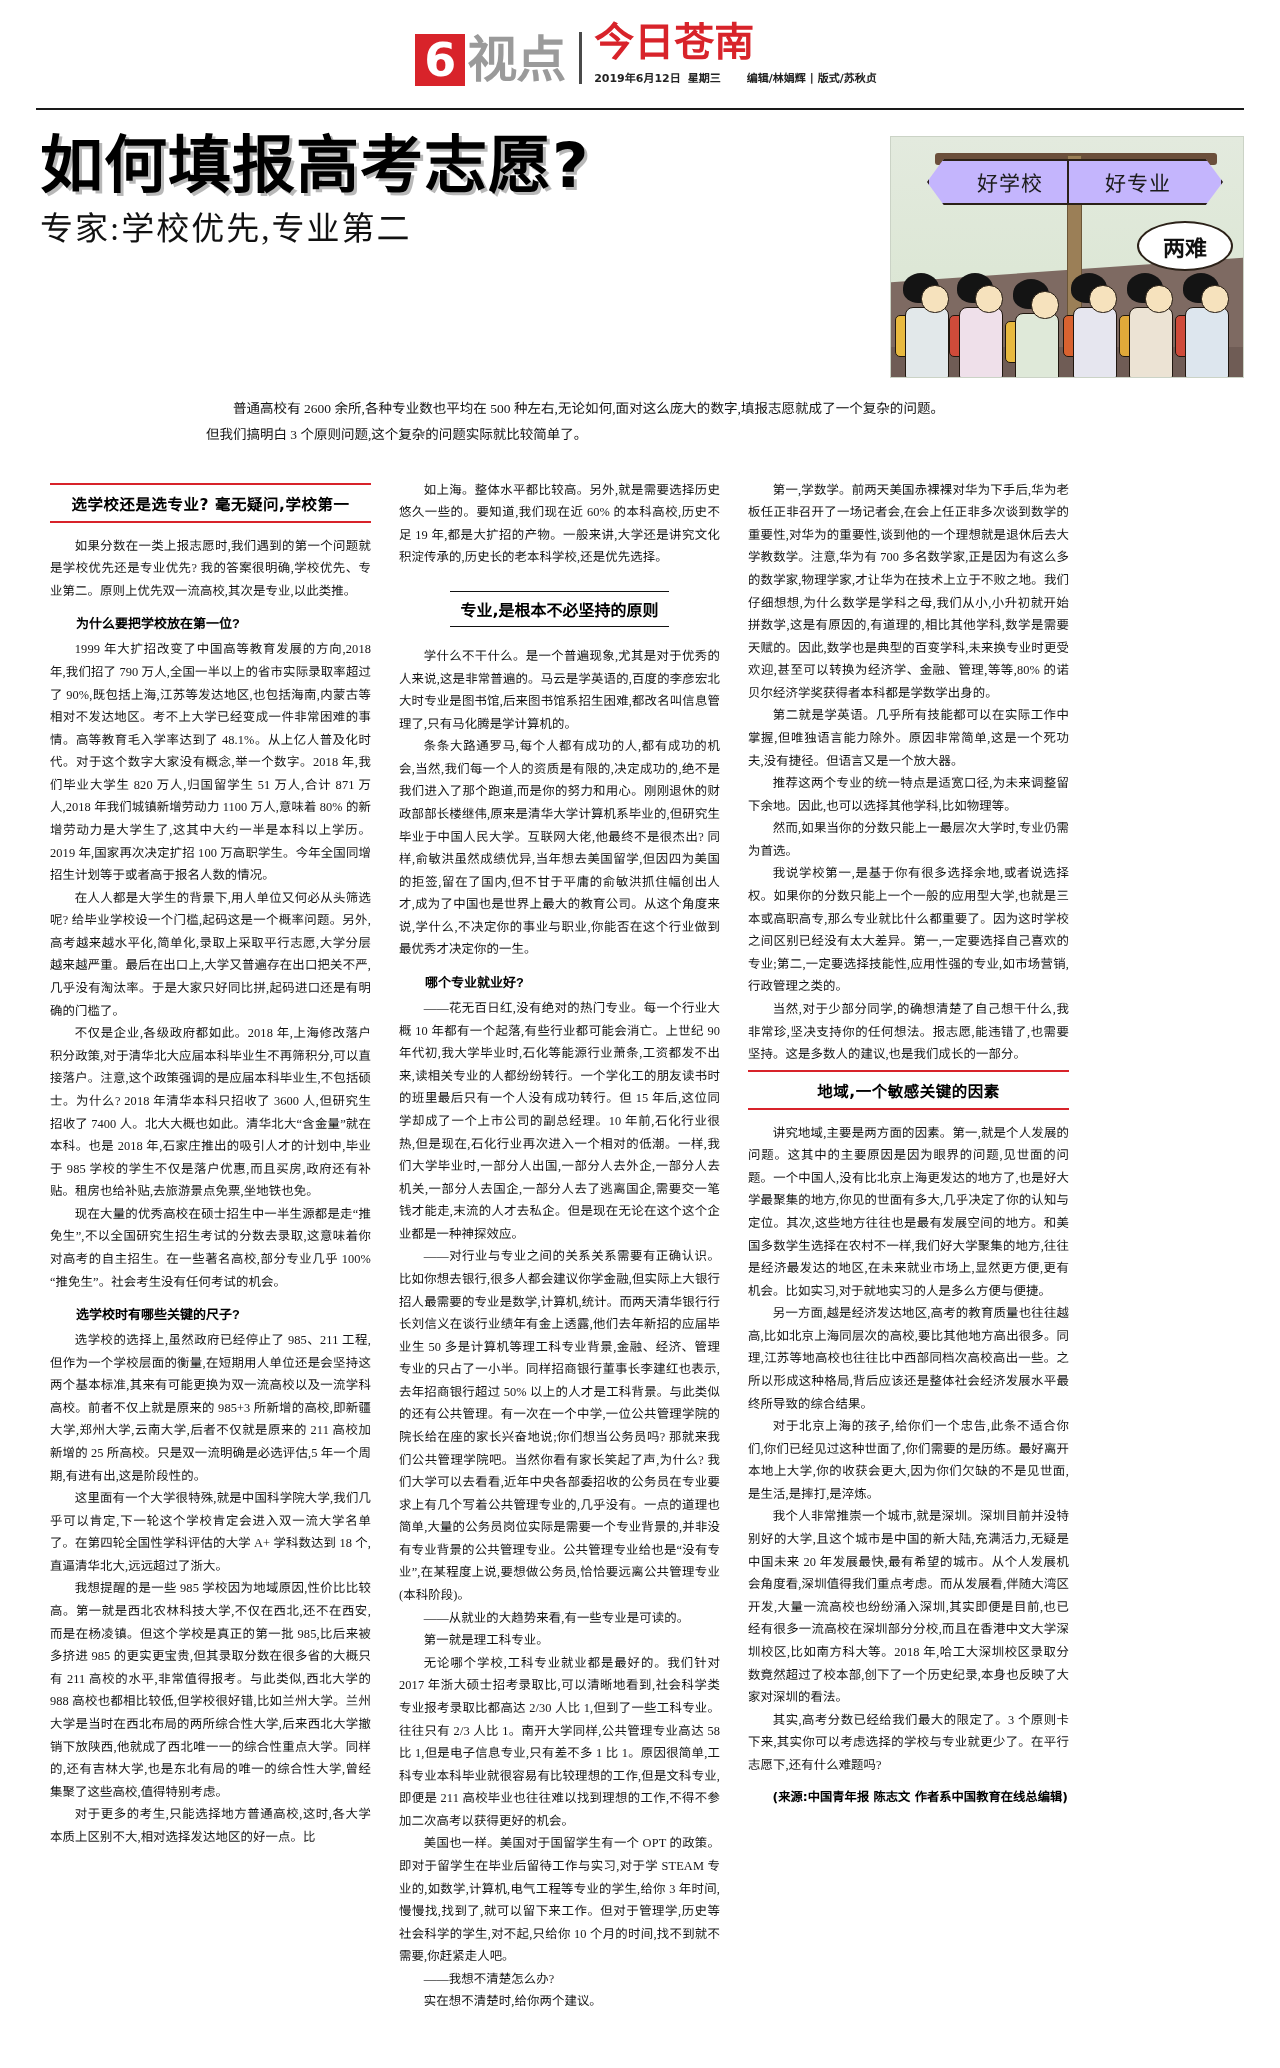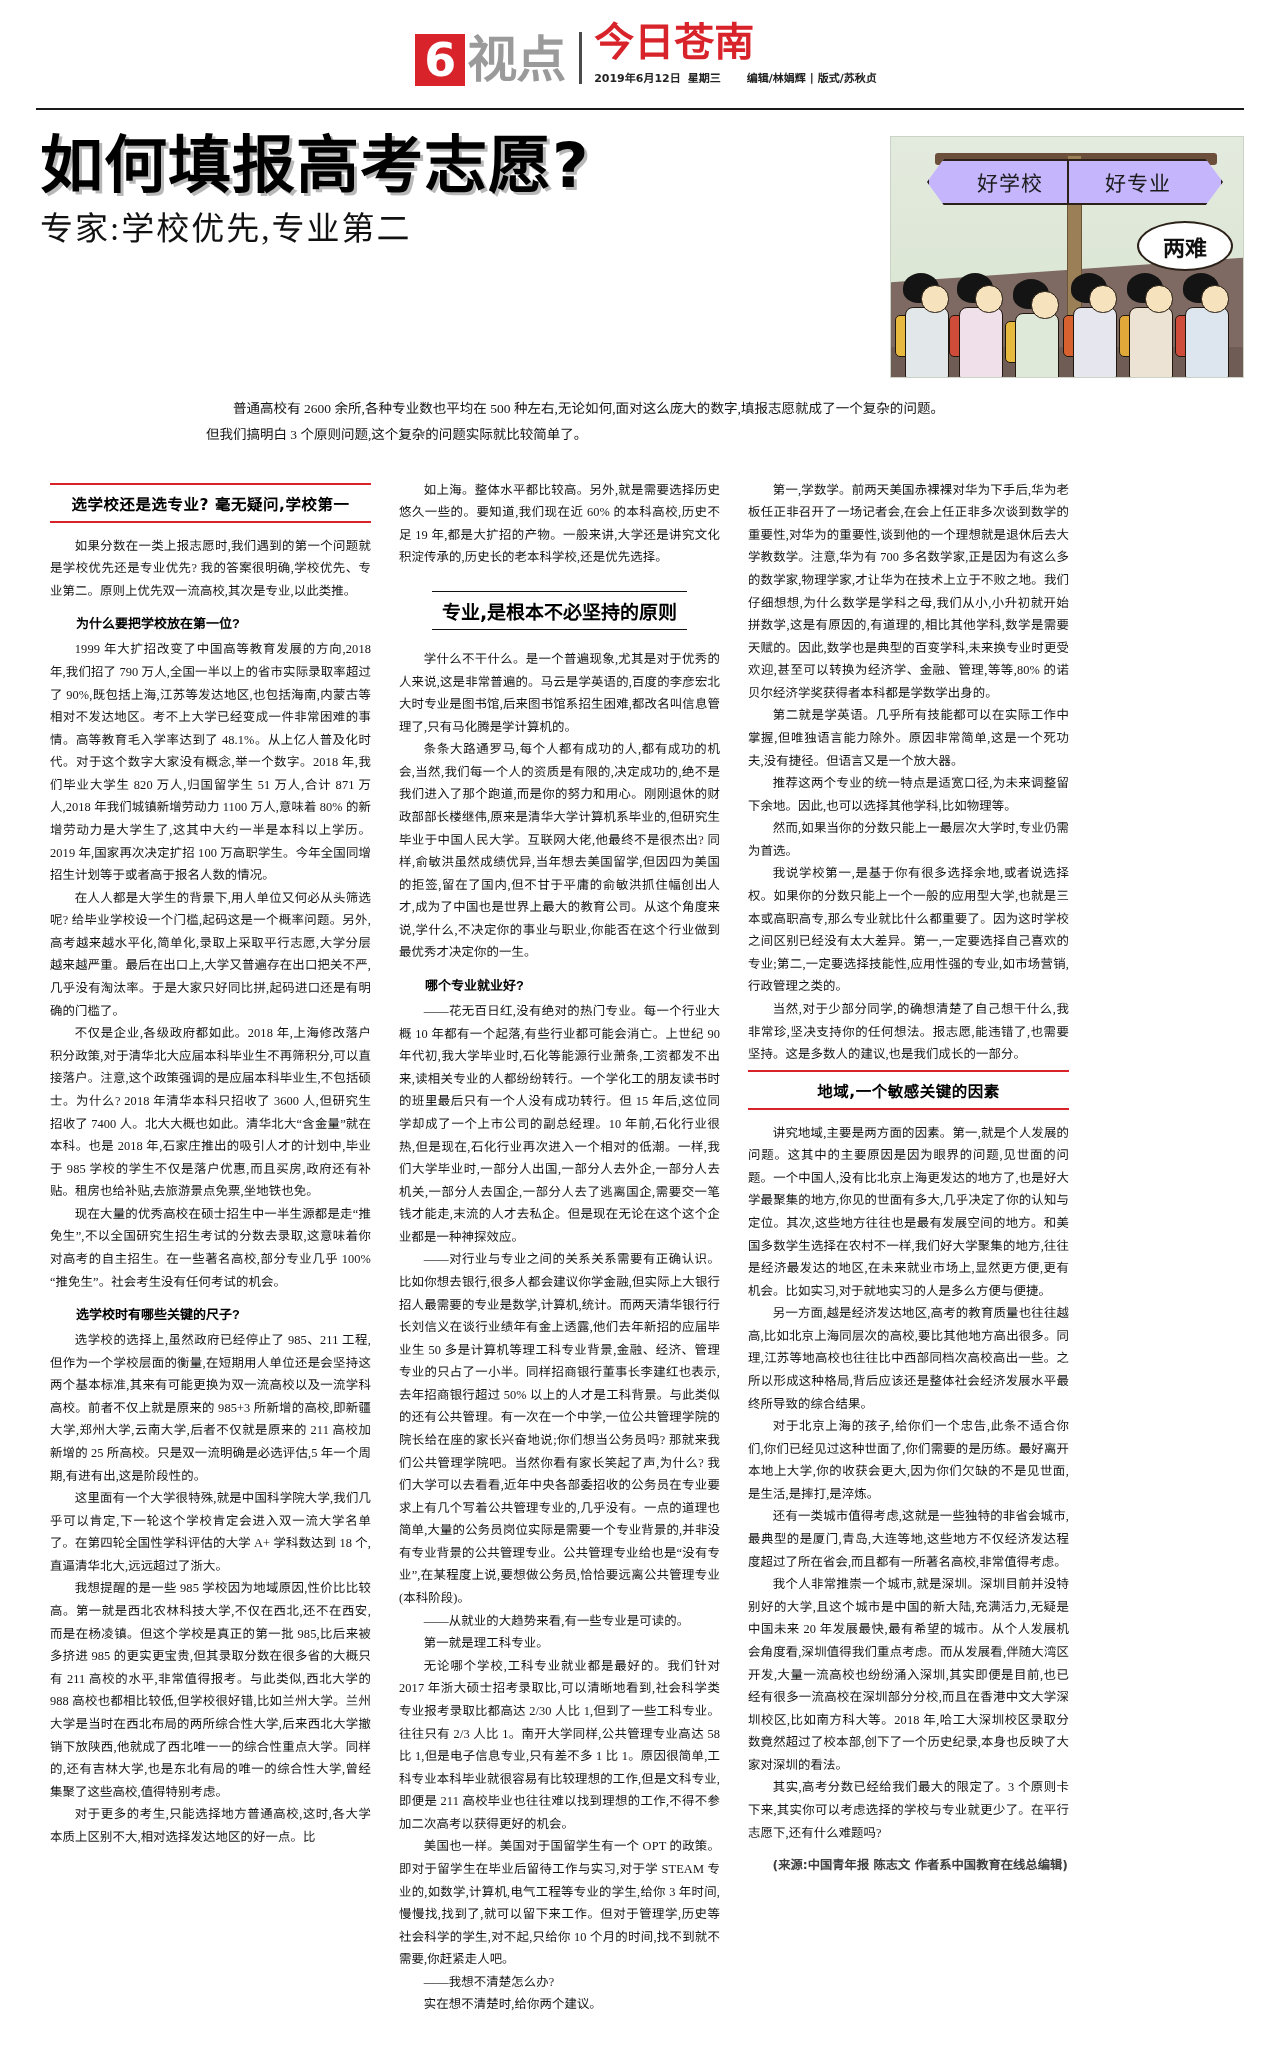--- a/index.html
+++ b/index.html
@@ -356,37 +356,37 @@
   }
 
   .banner2 {
     margin: 16px 0 12px 0;
     text-align: center;
     padding: 6px 0;
   }
   .banner2 .btxt {
     font-family: "DejaVu Sans", sans-serif;
     font-weight: bold;
-    font-size: 19px;
+    font-size: 16px;
     color: #000;
     display: inline-block;
     border-top: 1.5px solid #111;
     border-bottom: 1.5px solid #111;
     padding: 5px 10px;
   }
 
   .source {
     font-family: "DejaVu Sans", sans-serif;
     font-size: 12.3px;
     line-height: 1.8;
     text-align: justify;
     text-indent: 2em;
     margin-top: 10px;
     font-weight: bold;
-    color: #404040;
+    color: #000000;
   }
 </style>
 </head>
 <body>
 
 <div class="page">
 
   <div class="masthead">
     <div class="masthead-inner">
       <div class="brand-block">
@@ -514,20 +514,19 @@
       <p class="bp">推荐这两个专业的统一特点是适宽口径,为未来调整留下余地。因此,也可以选择其他学科,比如物理等。</p>
       <p class="bp">然而,如果当你的分数只能上一最层次大学时,专业仍需为首选。</p>
       <p class="bp">我说学校第一,是基于你有很多选择余地,或者说选择权。如果你的分数只能上一个一般的应用型大学,也就是三本或高职高专,那么专业就比什么都重要了。因为这时学校之间区别已经没有太大差异。第一,一定要选择自己喜欢的专业;第二,一定要选择技能性,应用性强的专业,如市场营销,行政管理之类的。</p>
       <p class="bp">当然,对于少部分同学,的确想清楚了自己想干什么,我非常珍,坚决支持你的任何想法。报志愿,能违错了,也需要坚持。这是多数人的建议,也是我们成长的一部分。</p>
       <div class="banner">
         <span class="btxt">地域,一个敏感关键的因素</span>
       </div>
       <p class="bp">讲究地域,主要是两方面的因素。第一,就是个人发展的问题。这其中的主要原因是因为眼界的问题,见世面的问题。一个中国人,没有比北京上海更发达的地方了,也是好大学最聚集的地方,你见的世面有多大,几乎决定了你的认知与定位。其次,这些地方往往也是最有发展空间的地方。和美国多数学生选择在农村不一样,我们好大学聚集的地方,往往是经济最发达的地区,在未来就业市场上,显然更方便,更有机会。比如实习,对于就地实习的人是多么方便与便捷。</p>
       <p class="bp">另一方面,越是经济发达地区,高考的教育质量也往往越高,比如北京上海同层次的高校,要比其他地方高出很多。同理,江苏等地高校也往往比中西部同档次高校高出一些。之所以形成这种格局,背后应该还是整体社会经济发展水平最终所导致的综合结果。</p>
       <p class="bp">对于北京上海的孩子,给你们一个忠告,此条不适合你们,你们已经见过这种世面了,你们需要的是历练。最好离开本地上大学,你的收获会更大,因为你们欠缺的不是见世面,是生活,是摔打,是淬炼。</p>
-      <p class="bp">还有一类城市值得考虑,这就是一些独特的非省会城市,最典型的是厦门,青岛,大连等地,这些地方不仅经济发达程度超过了所在省会,而且都有一所著名高校,非常值得考虑。</p>
       <p class="bp">我个人非常推崇一个城市,就是深圳。深圳目前并没特别好的大学,且这个城市是中国的新大陆,充满活力,无疑是中国未来 20 年发展最快,最有希望的城市。从个人发展机会角度看,深圳值得我们重点考虑。而从发展看,伴随大湾区开发,大量一流高校也纷纷涌入深圳,其实即便是目前,也已经有很多一流高校在深圳部分分校,而且在香港中文大学深圳校区,比如南方科大等。2018 年,哈工大深圳校区录取分数竟然超过了校本部,创下了一个历史纪录,本身也反映了大家对深圳的看法。</p>
       <p class="bp">其实,高考分数已经给我们最大的限定了。3 个原则卡下来,其实你可以考虑选择的学校与专业就更少了。在平行志愿下,还有什么难题吗?</p>
       <p class="source">(来源:中国青年报 陈志文 作者系中国教育在线总编辑)</p>
     </div>
 
   </div>
 </div>
 
 </body></html>

